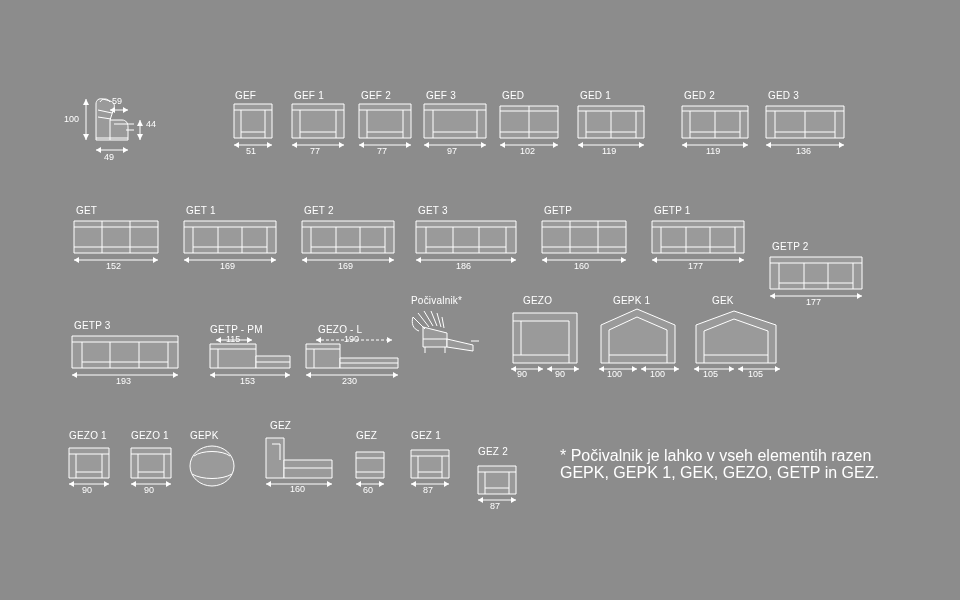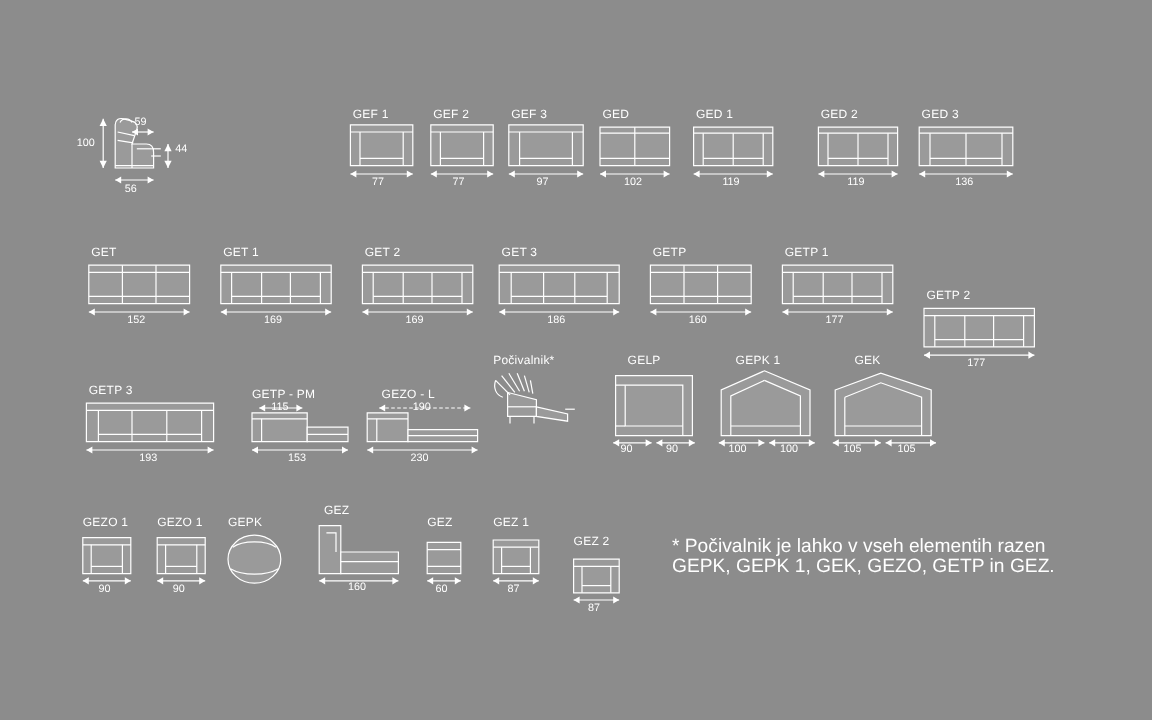--- a/index.html
+++ b/index.html
@@ -78,23 +78,36 @@
       <line class="dimln" x1="26" y1="60" x2="58" y2="60"></line>
       <polygon class="arrow" points="26,60 31,57 31,63"></polygon>
       <polygon class="arrow" points="58,60 53,57 53,63"></polygon>
 
       <line class="dimln" x1="56" y1="34" x2="64" y2="34"></line>
       <line class="dimln" x1="56" y1="40" x2="64" y2="40"></line>
     </svg>
     <span class="dim-label" style="left:-6px; top:24px;">100</span>
     <span class="dim-label" style="left:42px; top:6px;">59</span>
     <span class="dim-label" style="left:76px; top:29px;">44</span>
-    <span class="dim-label" style="left:34px; top:62px;">56</span>
-  </div>
-
+    <span class="dim-label" style="left:34px; top:62px;">49</span>
+  </div>
+
+  <div class="module" style="left:228px; top:90px;">
+    <span class="code-label" style="left:7px; top:0px;">GEF</span>
+    <svg width="56" height="62" viewBox="0 0 56 62">
+      <path class="fillw" d="M6,14 L44,14 L44,48 L6,48 Z"></path>
+      <path class="ln" d="M6,20 L44,20"></path>
+      <path class="ln" d="M13,20 L13,48 M37,20 L37,48"></path>
+      <path class="ln" d="M13,42 L37,42"></path>
+      <line class="dimln" x1="6" y1="55" x2="44" y2="55"></line>
+      <polygon class="arrow" points="6,55 11,52 11,58"></polygon>
+      <polygon class="arrow" points="44,55 39,52 39,58"></polygon>
+    </svg>
+    <span class="dim-label" style="left:18px; top:56px;">51</span>
+  </div>
 
   <div class="module" style="left:288px; top:90px;">
     <span class="code-label" style="left:6px; top:0px;">GEF 1</span>
     <svg width="66" height="62" viewBox="0 0 66 62">
       <path class="fillw" d="M4,14 L56,14 L56,48 L4,48 Z"></path>
       <path class="ln" d="M4,20 L56,20"></path>
       <path class="ln" d="M12,20 L12,48 M48,20 L48,48"></path>
       <path class="ln" d="M12,42 L48,42"></path>
       <line class="dimln" x1="4" y1="55" x2="56" y2="55"></line>
       <polygon class="arrow" points="4,55 9,52 9,58"></polygon>
@@ -358,21 +371,21 @@
       <path class="ln" d="M32,18 L36,32"></path>
       <path class="ln" d="M37,22 L39,33"></path>
       <path class="ln" d="M8,22 C6,28 8,34 14,36"></path>
       <path class="fillw" d="M42,44 L68,50 L68,56 L42,52 Z"></path>
       <path class="ln" d="M66,46 L74,46"></path>
       <path class="ln" d="M20,52 L20,58 M40,52 L40,58"></path>
     </svg>
   </div>
 
   <div class="module" style="left:505px; top:295px;">
-    <span class="code-label" style="left:18px; top:0px;">GELP</span>
+    <span class="code-label" style="left:18px; top:0px;">GEZO</span>
     <svg width="90" height="88" viewBox="0 0 90 88">
       <path class="fillw" d="M8,18 L72,18 L72,68 L8,68 Z"></path>
       <path class="ln" d="M8,26 L64,26 L64,68"></path>
       <path class="ln" d="M16,26 L16,60 L64,60"></path>
       <path class="ln" d="M8,60 L16,60"></path>
       <line class="dimln" x1="6" y1="74" x2="38" y2="74"></line>
       <polygon class="arrow" points="6,74 11,71 11,77"></polygon>
       <polygon class="arrow" points="38,74 33,71 33,77"></polygon>
       <line class="dimln" x1="42" y1="74" x2="74" y2="74"></line>
       <polygon class="arrow" points="42,74 47,71 47,77"></polygon>

